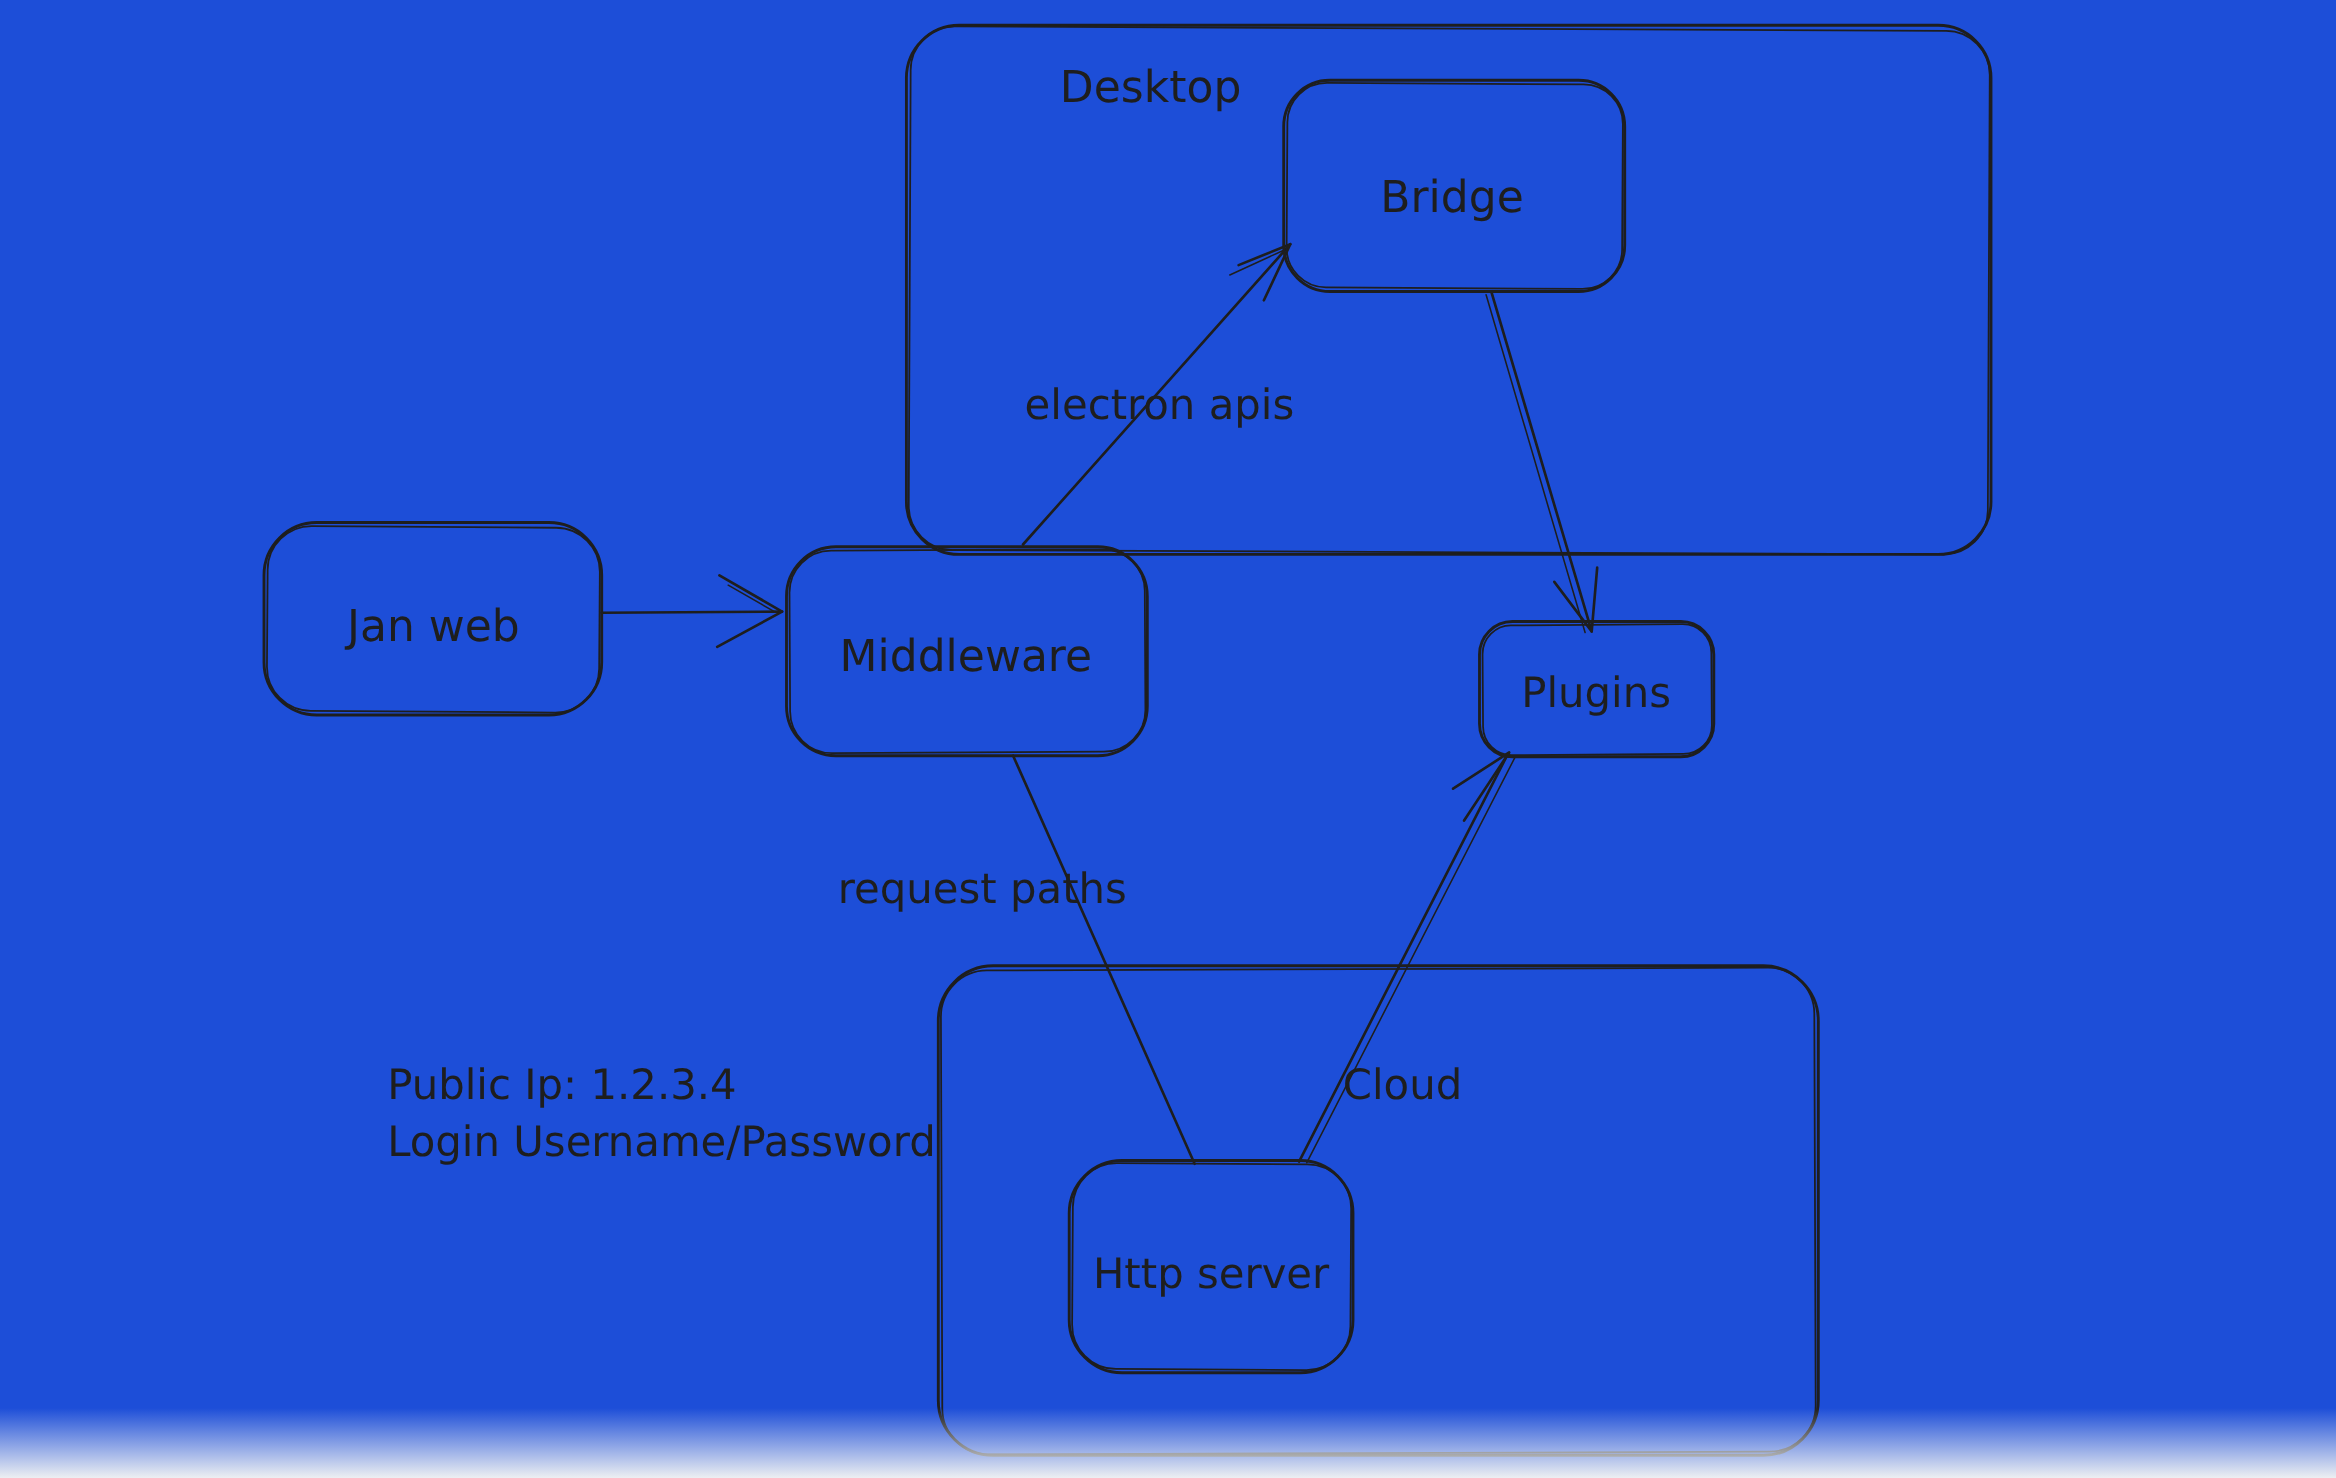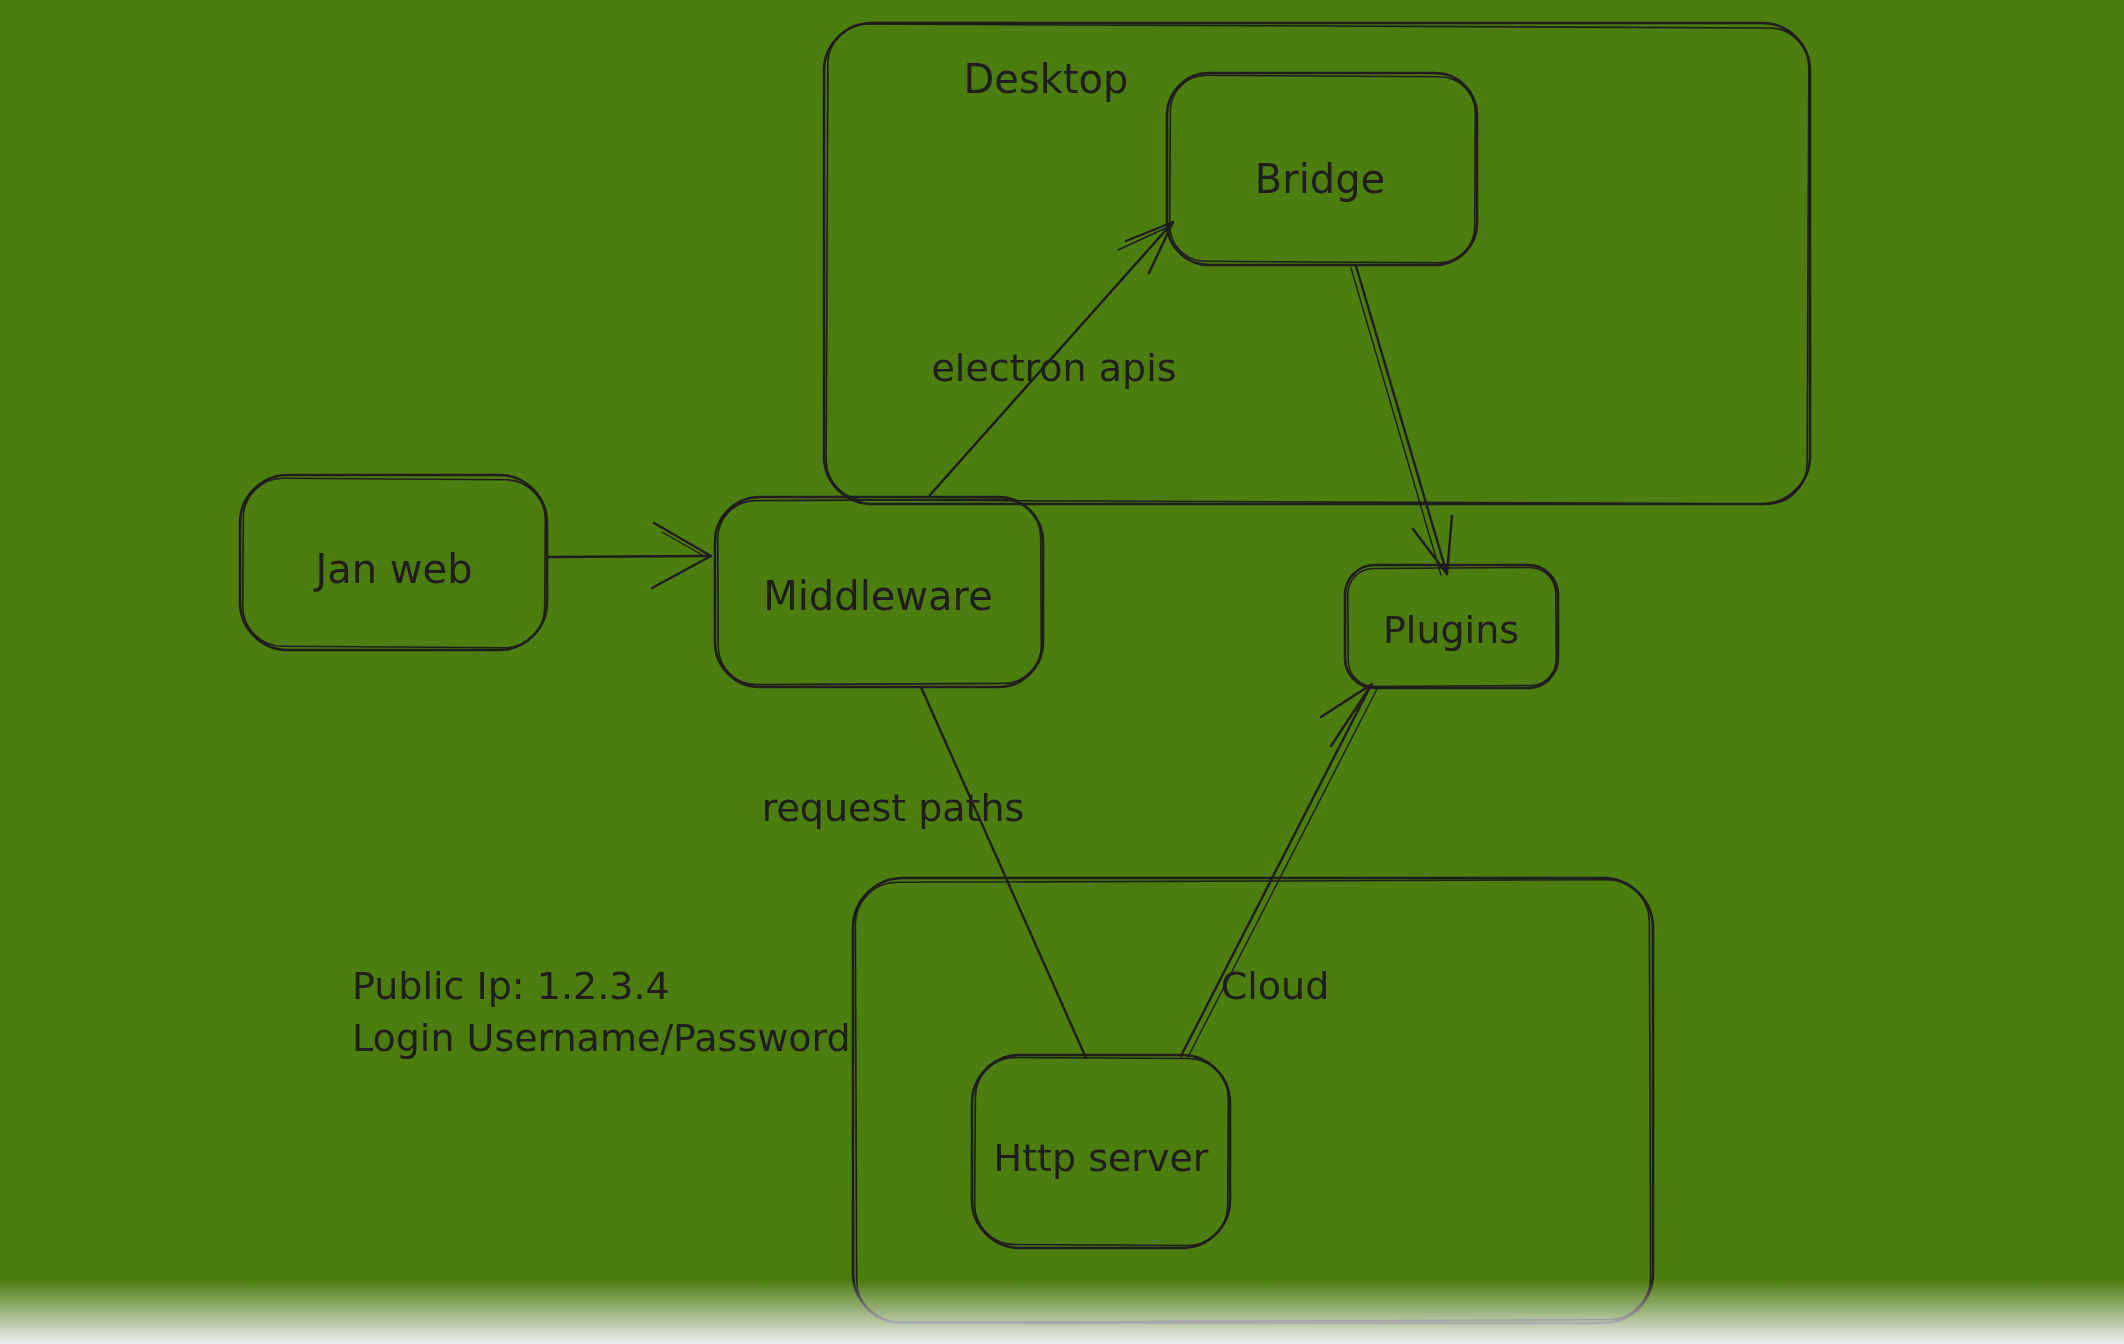--- a/index.html
+++ b/index.html
@@ -4,21 +4,21 @@
 <style>
   html, body {
     margin: 0;
     padding: 0;
     background: #ffffff;
   }
   .canvas {
     position: relative;
     width: 2124px;
     height: 1344px;
-    background: #4d7c0f;
+    background: #1d4ed8;
     overflow: hidden;
     font-family: "DejaVu Sans", sans-serif;
   }
   .canvas svg {
     position: absolute;
     inset: 0;
     display: block;
   }
   .bottom-shade {
     position: absolute;

